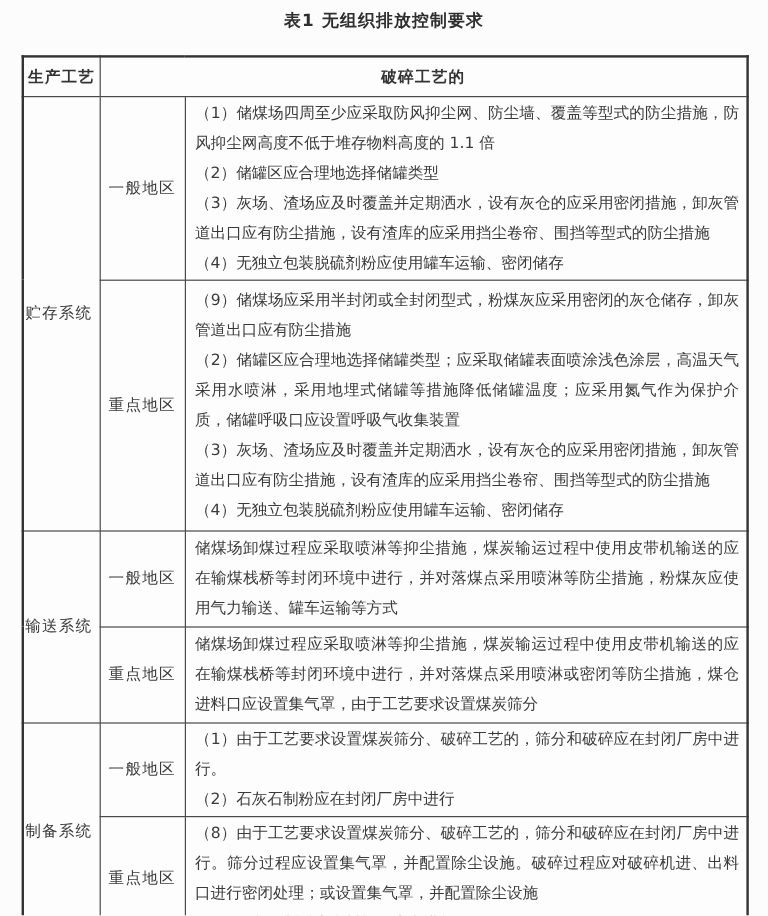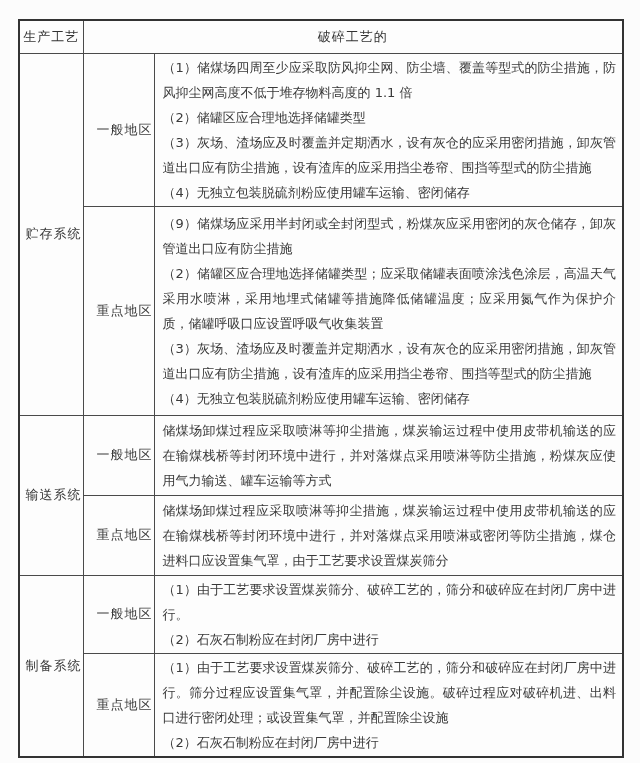--- a/index.html
+++ b/index.html
@@ -42,46 +42,48 @@
     color: #3a3a3a;
     vertical-align: middle;
     box-sizing: border-box;
   }
   td.hdr {
     text-align: center;
     font-size: 13px;
     color: #333;
     height: 33px;
     letter-spacing: 1px;
+    font-weight: bold;
   }
   td.system {
-    text-align: right;
+    text-align: left;
     letter-spacing: 1px;
     width: 64px;
   }
   td.area {
-    text-align: right;
+    text-align: center;
     letter-spacing: 1px;
     width: 71px;
   }
   td.measures {
     padding: 1px 6px 1px 8px;
     vertical-align: middle;
   }
   td.measures p {
     margin: 0;
     line-height: 25px;
     text-align: justify;
   }
 </style>
 </head>
 <body>
 
 <div class="page">
 
+  <div class="doc-title">表1 无组织排放控制要求</div>
 
   <table class="spec-table">
     <colgroup>
       <col style="width:64px">
       <col style="width:71px">
       <col style="width:469px">
     </colgroup>
 
     <tbody>
         <tr style="height:33px;">
@@ -127,20 +129,20 @@
       <td class="system" rowspan="2">制备系统</td>
       <td class="area">一般地区</td>
       <td class="measures">
         <p>（1）由于工艺要求设置煤炭筛分、破碎工艺的，筛分和破碎应在封闭厂房中进行。</p>
         <p>（2）石灰石制粉应在封闭厂房中进行</p>
       </td>
     </tr>
     <tr style="height:98px;">
       <td class="area">重点地区</td>
       <td class="measures">
-        <p>（1）由于工艺要求设置煤炭筛分、破碎工艺的，筛分和破碎应在封闭厂房中进行。筛分过程应设置集气罩，并配置除尘设施。破碎过程应对破碎机进、出料口进行密闭处理；或设置集气罩，并配置除尘设施</p>
+        <p>（8）由于工艺要求设置煤炭筛分、破碎工艺的，筛分和破碎应在封闭厂房中进行。筛分过程应设置集气罩，并配置除尘设施。破碎过程应对破碎机进、出料口进行密闭处理；或设置集气罩，并配置除尘设施</p>
         <p>（2）石灰石制粉应在封闭厂房中进行</p>
       </td>
     </tr>
   </tbody>
     </table>
 
 </div>
 
 </body></html>

